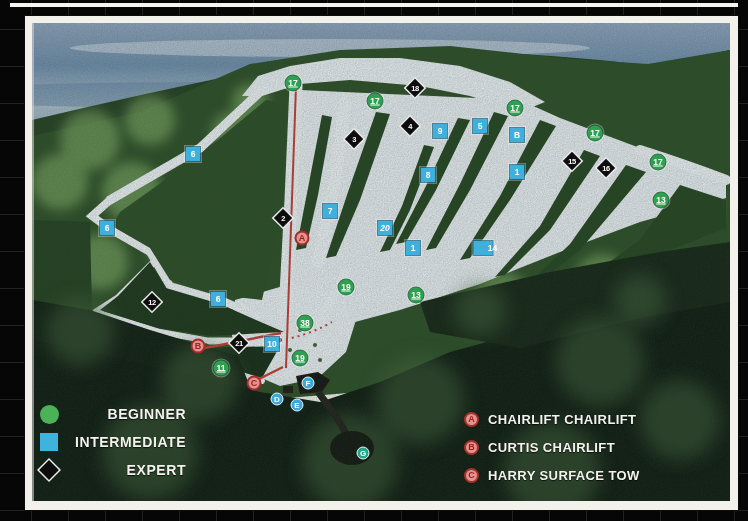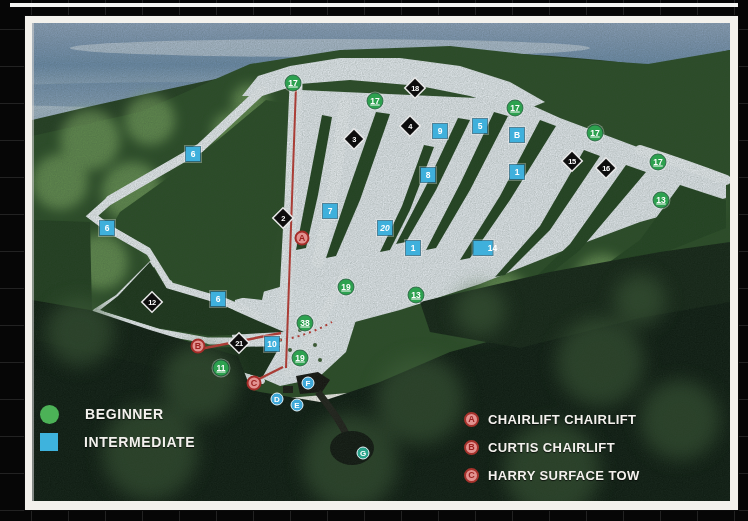--- a/index.html
+++ b/index.html
@@ -21,21 +21,21 @@
     position:absolute;display:flex;align-items:center;justify-content:center;
     transform:translate(-50%,-50%);color:#fff;font-weight:bold;font-size:8.5px;line-height:1;
   }
   .m-beginner{width:15px;height:15px;border-radius:50%;box-shadow:0 0 0 1px rgba(16,84,44,.8),0 0 0 2px rgba(255,255,255,.35);text-decoration:underline;}
   .m-intermediate{width:14px;height:14px;box-shadow:0 0 0 1px rgba(20,90,120,.7),0 0 0 2px rgba(255,255,255,.3);}
   .m-expert{width:13px;height:13px;transform:translate(-50%,-50%) rotate(45deg);box-shadow:0 0 0 1.5px #e9e9e9;}
   .m-expert span{transform:rotate(-45deg);font-size:7.5px;letter-spacing:-0.5px;}
   .m-lift{width:15px;height:15px;border-radius:50%;border:2px solid #a42c28;color:#9c2320;font-size:9px;}
   .m-facility{width:13px;height:13px;border-radius:50%;border:1px solid #e8f5fb;font-size:8px;}
   #legend{position:absolute;left:40px;top:404px;display:flex;flex-direction:column;gap:8px;}
-  .legend-row{display:flex;align-items:center;gap:26px;height:20px;}
+  .legend-row{display:flex;align-items:center;gap:17px;height:20px;justify-content:space-between;}
   .sw{flex:0 0 auto;}
   .sw-circle{width:19px;height:19px;border-radius:50%;}
   .sw-square{width:18px;height:18px;}
   .sw-diamond{width:14px;height:14px;transform:rotate(45deg);margin:2px 3px 2px 2px;box-shadow:0 0 0 1.5px #ececec;}
   .legend-label{color:#f4f2ee;font-weight:bold;font-size:14px;letter-spacing:0.6px;text-shadow:0 1px 1px rgba(0,0,0,.7);}
   #lift-legend{position:absolute;left:464px;top:410px;display:flex;flex-direction:column;gap:10px;}
   .lift-row{display:flex;align-items:center;gap:9px;height:18px;}
   .lift-badge{width:15px;height:15px;border-radius:50%;border:2px solid #a6322c;color:#9c2320;
     display:flex;align-items:center;justify-content:center;font-weight:bold;font-size:9px;flex:0 0 auto;}
   .lift-label{color:#f4f2ee;font-weight:bold;font-size:13px;letter-spacing:0.4px;text-shadow:0 1px 1px rgba(0,0,0,.7);}
@@ -299,20 +299,24 @@
 
   <div id="legend">
     <div class="legend-row">
       <span class="sw sw-circle" style="background: rgb(76, 178, 87);"></span>
       <span class="legend-label">BEGINNER</span>
     </div>
     <div class="legend-row">
       <span class="sw sw-square" style="background: rgb(62, 179, 221);"></span>
       <span class="legend-label">INTERMEDIATE</span>
     </div>
+    <div class="legend-row">
+      <span class="sw sw-diamond" style="background: rgb(13, 13, 13);"></span>
+      <span class="legend-label">EXPERT</span>
+    </div>
   </div>
 
   <div id="lift-legend">
     <div class="lift-row">
       <span class="lift-badge" style="background: rgb(226, 146, 144);">A</span>
       <span class="lift-label">CHAIRLIFT CHAIRLIFT</span>
     </div>
     <div class="lift-row">
       <span class="lift-badge" style="background: rgb(226, 146, 144);">B</span>
       <span class="lift-label">CURTIS CHAIRLIFT</span>

